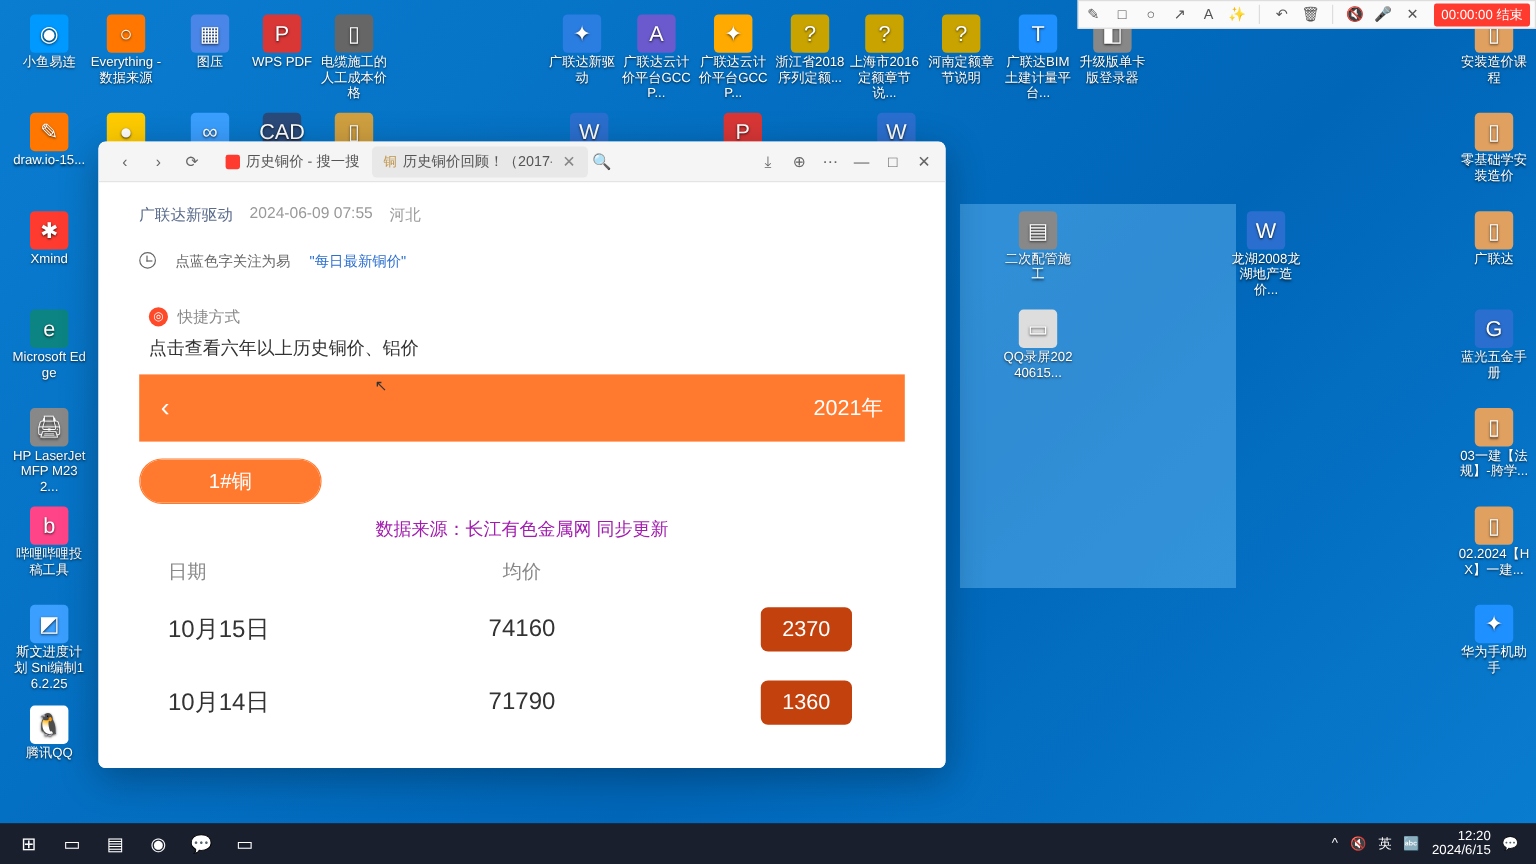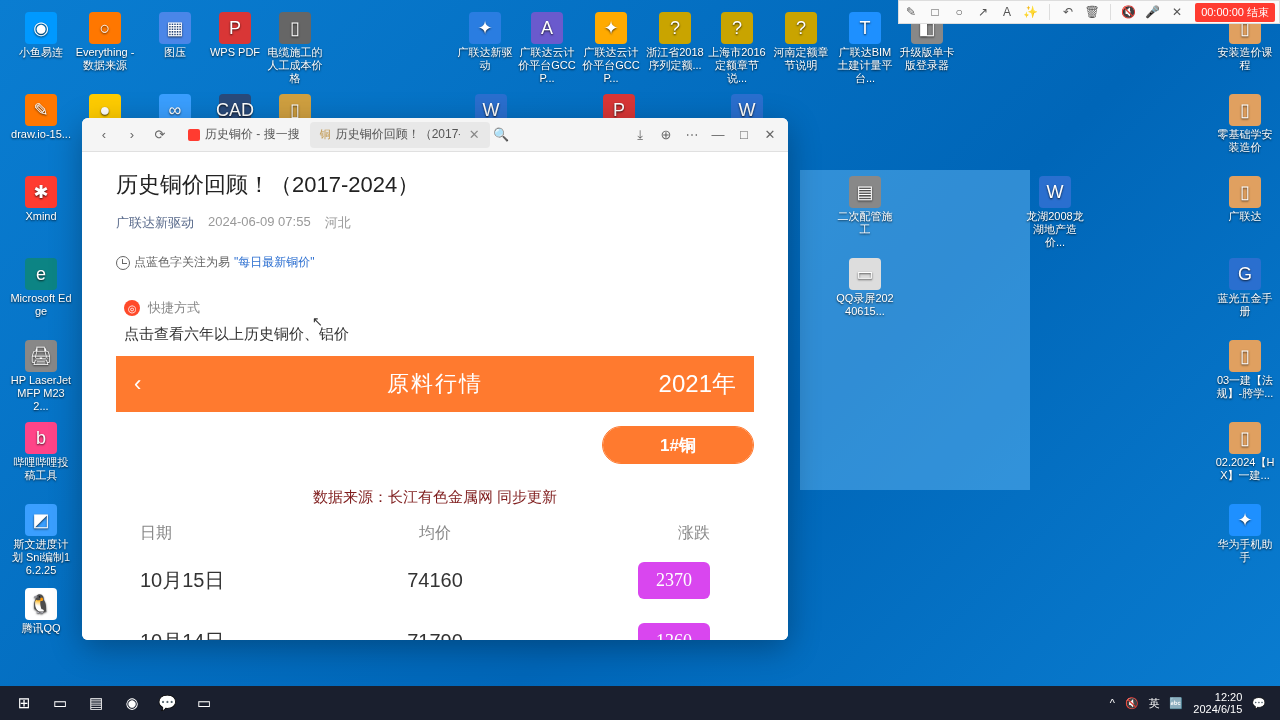--- a/index.html
+++ b/index.html
@@ -24,50 +24,50 @@
 .tab.inactive { background: transparent; }
 .tab.active { background: #e8e8e8; }
 .tab-close { font-size: 13px; color: #888; cursor: pointer; margin-left: 4px; }
 .tab-icon { width: 12px; height: 12px; display: inline-block; }
 .tb-right { margin-left: auto; display: flex; gap: 2px; padding-right: 2px; }
 
 .content { flex: 1; overflow: hidden; padding: 18px 34px 0 34px; background: #fff; }
 .article-title { font-size: 22px; color: #222; font-weight: 500; margin-bottom: 14px; }
 .article-meta { font-size: 13px; color: #999; margin-bottom: 22px; display: flex; gap: 14px; }
 .article-meta .src { color: #5a6b8c; }
-.tip-line { font-size: 12px; color: #666; display: flex; align-items: center; gap: 4px; margin-bottom: 14px; }
+.tip-line { font-size: 12px; color: #666; display: flex; align-items: flex-start; gap: 16px; margin-bottom: 14px; }
 .tip-line a { color: #2c6fd1; text-decoration: none; }
 .clock-icon { width: 14px; height: 14px; border: 1.2px solid #666; border-radius: 50%; position: relative; }
 .clock-icon::after { content: ""; position: absolute; width: 4px; height: 4px; border-left: 1px solid #666; border-bottom: 1px solid #666; left: 5px; top: 2px; }
 
 .card { background: #fff; border-radius: 6px; padding: 14px 0 0 0; }
 .card-head { display: flex; align-items: center; gap: 8px; padding: 0 8px; font-size: 13px; color: #888; }
 .card-head-icon { width: 16px; height: 16px; background: #ff4a2a; border-radius: 50%; display: flex; align-items: center; justify-content: center; color: #fff; font-size: 10px; }
 .card-sub { padding: 8px 8px 12px 8px; font-size: 15px; color: #333; }
 
 .orange-banner { background: #ff7a2f; color: #fff; height: 56px; display: flex; align-items: center; position: relative; }
 .banner-back { position: absolute; left: 18px; font-size: 22px; cursor: pointer; }
 .banner-title { flex: 1; text-align: center; font-size: 22px; font-weight: 500; letter-spacing: 2px; }
-.banner-year { position: absolute; right: 18px; font-size: 24px; }
-
-.seg { display: flex; justify-content: flex-end; padding: 14px 0 8px 0; font-weight: bold; }
+.banner-year { position: absolute; right: 18px; font-size: 18px; }
+
+.seg { display: flex; justify-content: flex-start; padding: 14px 0 8px 0; }
 .seg-wrap { display: flex; border: 1px solid #ff7a2f; border-radius: 20px; overflow: hidden; }
 .seg-btn { width: 150px; height: 36px; display: flex; align-items: center; justify-content: center; font-size: 17px; cursor: pointer; }
 .seg-btn.active { background: #ff7a2f; color: #fff; }
 .seg-btn.inactive { background: #fff; color: #ff7a2f; }
 
-.data-src { text-align: center; color: #7f1d1d; font-size: 15px; padding: 4px 0 10px 0; margin-top: 12px; }
+.data-src { text-align: center; color: #a21caf; font-size: 15px; padding: 4px 0 10px 0; }
 
 .table-head { display: flex; color: #888; font-size: 16px; padding: 6px 24px; }
 .col-date { width: 33%; }
 .col-avg { width: 34%; text-align: center; }
 .col-chg { width: 33%; text-align: right; padding-right: 20px; }
 .trow { display: flex; align-items: center; padding: 12px 24px; font-size: 20px; color: #333; }
 .trow .col-chg { display: flex; justify-content: flex-end; }
-.chg-badge { background: #d946ef; color: #fff; padding: 8px 18px; border-radius: 6px; font-size: 18px; font-family: Liberation Serif, serif; }
+.chg-badge { background: #c2410c; color: #fff; padding: 8px 18px; border-radius: 6px; font-size: 18px; }
 
 
 .taskbar { position: absolute; left: 0; right: 0; bottom: 0; height: 34px; background: #1a1f2e; display: flex; align-items: center; padding: 0 6px; }
 .task-item { width: 36px; height: 28px; display: flex; align-items: center; justify-content: center; font-size: 15px; color: #fff; cursor: pointer; }
 .task-right { margin-left: auto; display: flex; align-items: center; gap: 10px; color: #fff; font-size: 11px; padding-right: 8px; }
 .task-clock { text-align: right; line-height: 1.1; }
 
 
 .rec-bar { position: absolute; top: 0; right: 0; height: 24px; background: #fafafa; display: flex; align-items: center; gap: 10px; padding: 0 4px; border: 1px solid #ddd; }
 .rec-group { display: flex; gap: 8px; align-items: center; }
@@ -290,57 +290,54 @@
         <div class="tb-btn">⤓</div>
         <div class="tb-btn">⊕</div>
         <div class="tb-btn">⋯</div>
         <div class="tb-btn">—</div>
         <div class="tb-btn">□</div>
         <div class="tb-btn">✕</div>
       </div>
   </div>
 
   <div class="content">
-    <h1 class="article-title">历史铜价回顾！（2017-2024）</h1>
     <div class="article-meta">
       <span class="src">广联达新驱动</span>
       <span>2024-06-09 07:55</span>
       <span>河北</span>
     </div>
     <div class="tip-line">
       <span class="clock-icon"></span>
       <span>点蓝色字关注为易</span>
       <a href="#">"每日最新铜价"</a>
     </div>
 
     <div class="card">
       <div class="card-head">
         <span class="card-head-icon">◎</span>
         <span>快捷方式</span>
       </div>
       <div class="card-sub">点击查看六年以上历史铜价、铝价</div>
 
       <div class="orange-banner">
         <span class="banner-back">‹</span>
-        <span class="banner-title">原料行情</span>
         <span class="banner-year">2021年</span>
       </div>
 
       <div class="seg">
         <div class="seg-wrap">
           <div class="seg-btn active">1#铜</div>
         </div>
       </div>
 
       <div class="data-src">数据来源：长江有色金属网  同步更新</div>
 
       <div class="table-head">
         <div class="col-date">日期</div>
         <div class="col-avg">均价</div>
-        <div class="col-chg">涨跌</div>
       </div>
 
       <div id="price-rows">
           <div class="trow">
             <div class="col-date">10月15日</div>
             <div class="col-avg">74160</div>
             <div class="col-chg">
               <span class="chg-badge">2370</span>
             </div>
           </div>

